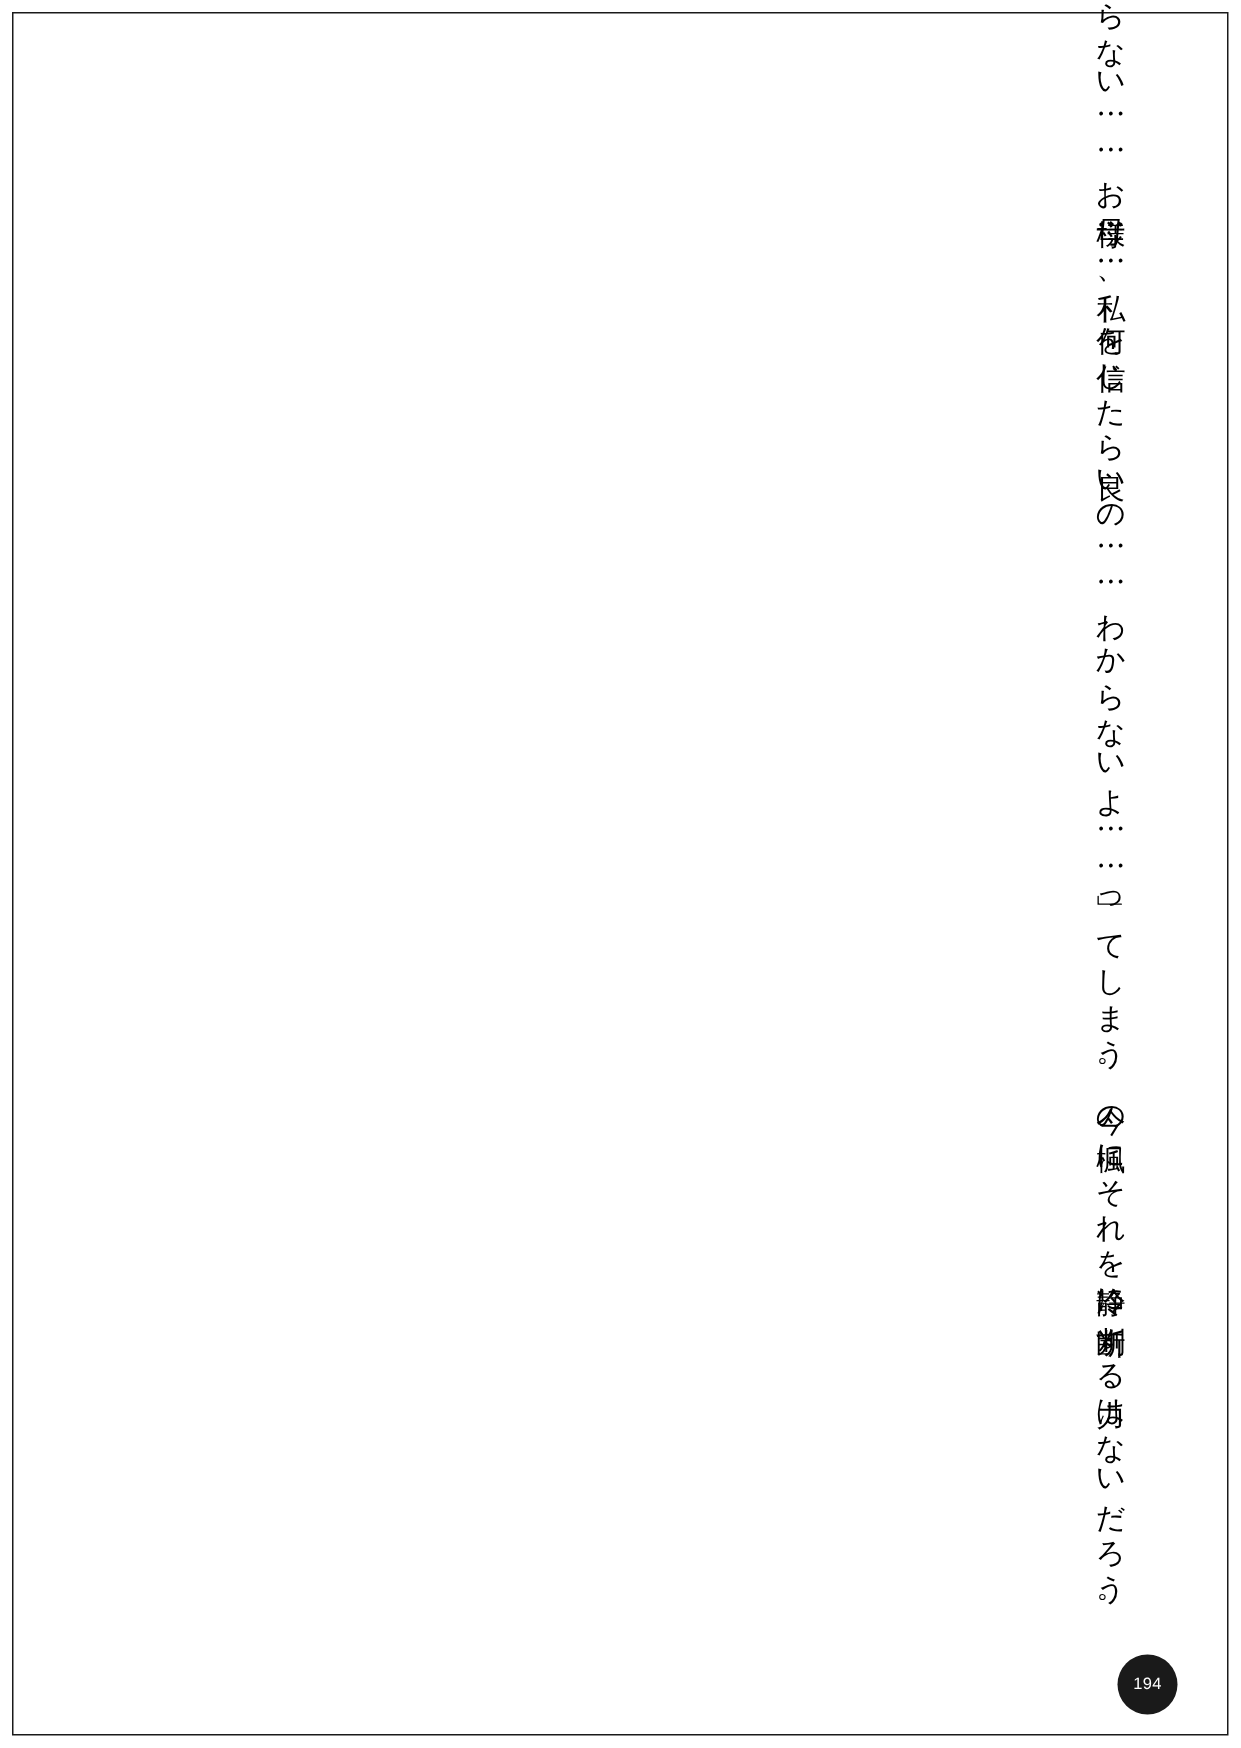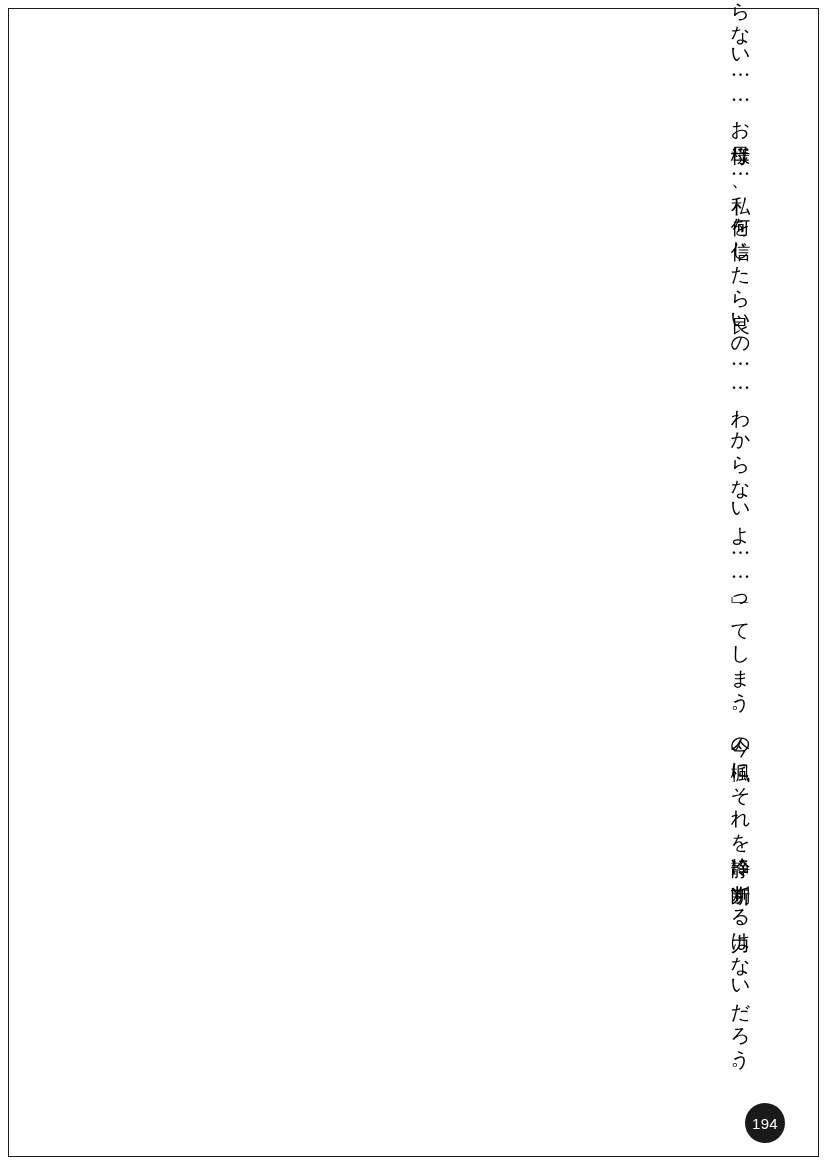--- a/index.html
+++ b/index.html
@@ -56,21 +56,21 @@
   .page-number {
     position: absolute;
     right: 42px;
     bottom: 22px;
     width: 40px;
     height: 40px;
     border-radius: 50%;
     background: #1a1a1a;
     color: #ffffff;
     font-family: "Liberation Sans", sans-serif;
-    font-size: 15px;
+    font-size: 11px;
     display: flex;
     align-items: center;
     justify-content: center;
     letter-spacing: 0.02em;
   }
 </style>
 </head>
 <body>
 
 <div class="page">

